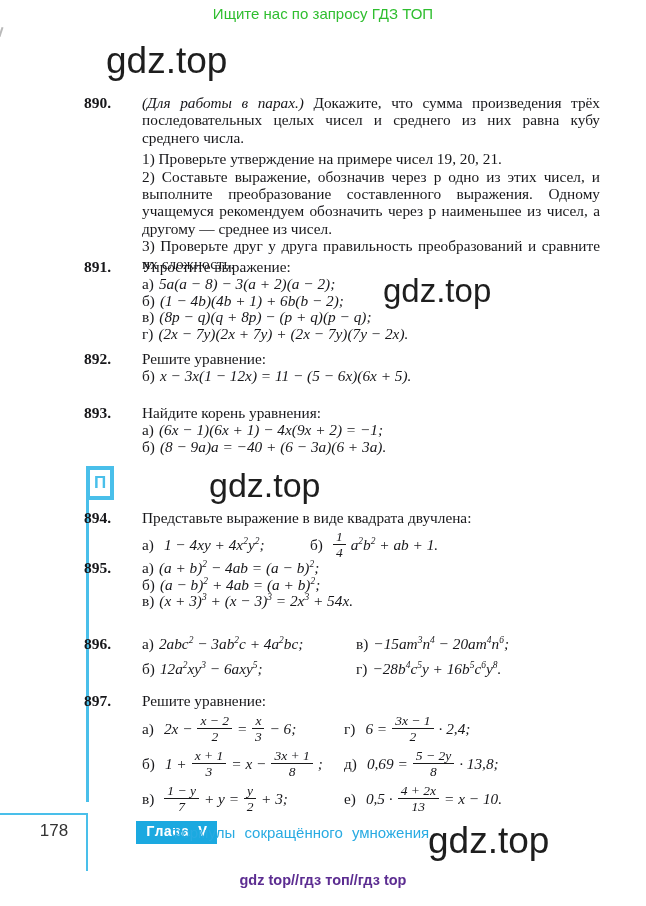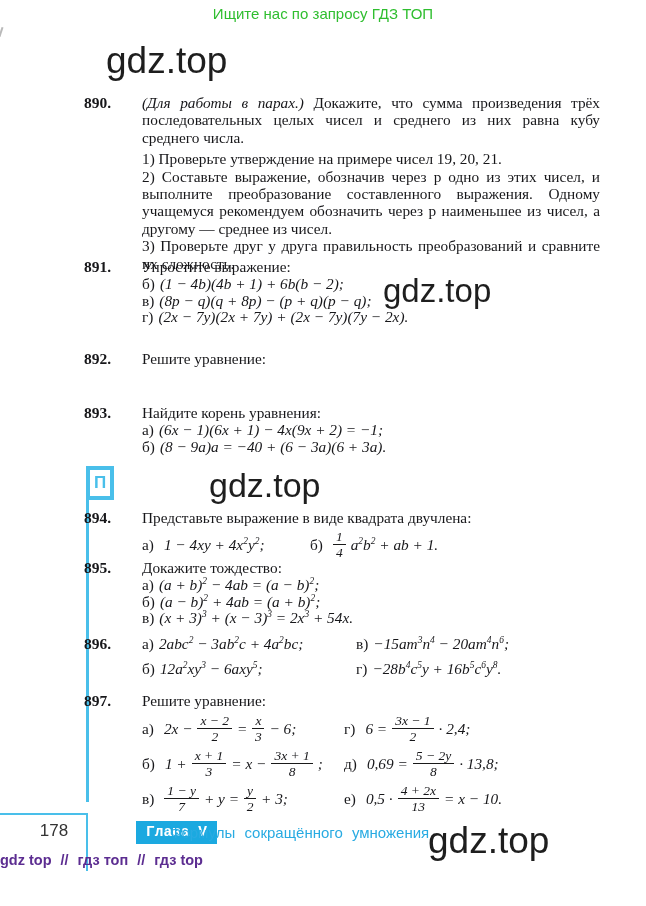--- a/index.html
+++ b/index.html
@@ -82,22 +82,22 @@
     font-weight: 700; font-size: 14.5px;
     padding: 3px 10px 4px 10px;
     margin-left: 46px;
   }
   .f-title {
     position: absolute; left: 170px; top: 824px;
     font-family: "Liberation Sans", "DejaVu Sans", sans-serif;
     font-size: 15px; color: #29abe2; word-spacing: 5px; white-space: nowrap;
   }
   .f-links {
-    position: absolute; left: 0; top: 852px; width: 100%;
-    display: flex; justify-content: flex-start; gap: 9px;
+    position: absolute; left: 0; top: 872px; width: 100%;
+    display: flex; justify-content: center; 
     font-family: "Liberation Sans", "DejaVu Sans", sans-serif;
     font-weight: 700; font-size: 14.5px; color: #5c2d91;
   }
   .f-links a { color: #5c2d91; text-decoration: none; cursor: pointer; }
 
   #p890 { top: 94px; }
   #p891 { top: 258px; }
   #p892 { top: 350px; }
   #p893 { top: 404px; }
   #p894 { top: 509px; }
@@ -132,32 +132,34 @@
       <p class="just">3) Проверьте друг у друга правильность преобразований и сравните их сложность.</p>
     </div>
   </div>
 </section>
 
 <section class="problem" id="p891">
   <span class="pnum">891.</span>
   <div class="pbody">
     <p class="title">Упростите выражение:</p>
     <div class="items">
+      <div class="iline"><span class="lbl">а)</span><span class="expr">5a(a − 8) − 3(a + 2)(a − 2);</span></div>
       <div class="iline"><span class="lbl">б)</span><span class="expr">(1 − 4b)(4b + 1) + 6b(b − 2);</span></div>
       <div class="iline"><span class="lbl">в)</span><span class="expr">(8p − q)(q + 8p) − (p + q)(p − q);</span></div>
       <div class="iline"><span class="lbl">г)</span><span class="expr">(2x − 7y)(2x + 7y) + (2x − 7y)(7y − 2x).</span></div>
     </div>
   </div>
 </section>
 
 <section class="problem" id="p892">
   <span class="pnum">892.</span>
   <div class="pbody">
     <p class="title">Решите уравнение:</p>
     <div class="items">
+      <div class="iline"><span class="lbl">б)</span><span class="expr">x − 3x(1 − 12x) = 11 − (5 − 6x)(6x + 5).</span></div>
     </div>
   </div>
 </section>
 
 <section class="problem" id="p893">
   <span class="pnum">893.</span>
   <div class="pbody">
     <p class="title">Найдите корень уравнения:</p>
     <div class="items">
       <div class="iline"><span class="lbl">а)</span><span class="expr">(6x − 1)(6x + 1) − 4x(9x + 2) = −1;</span></div>
@@ -183,21 +185,20 @@
           </span>
         <span class="expr">a<sup>2</sup>b<sup>2</sup> + ab + 1.</span>
       </div>
     </div>
   </div>
 </section>
 
 <section class="problem" id="p895">
   <span class="pnum">895.</span>
   <div class="pbody">
-    <p class="title">Докажите тождество:</p>
     <div class="items">
       <div class="iline"><span class="lbl">а)</span><span class="expr">(a + b)<sup>2</sup> − 4ab = (a − b)<sup>2</sup>;</span></div>
       <div class="iline"><span class="lbl">б)</span><span class="expr">(a − b)<sup>2</sup> + 4ab = (a + b)<sup>2</sup>;</span></div>
       <div class="iline"><span class="lbl">в)</span><span class="expr">(x + 3)<sup>3</sup> + (x − 3)<sup>3</sup> = 2x<sup>3</sup> + 54x.</span></div>
     </div>
   </div>
 </section>
 
 <section class="problem" id="p896">
   <span class="pnum">896.</span>

